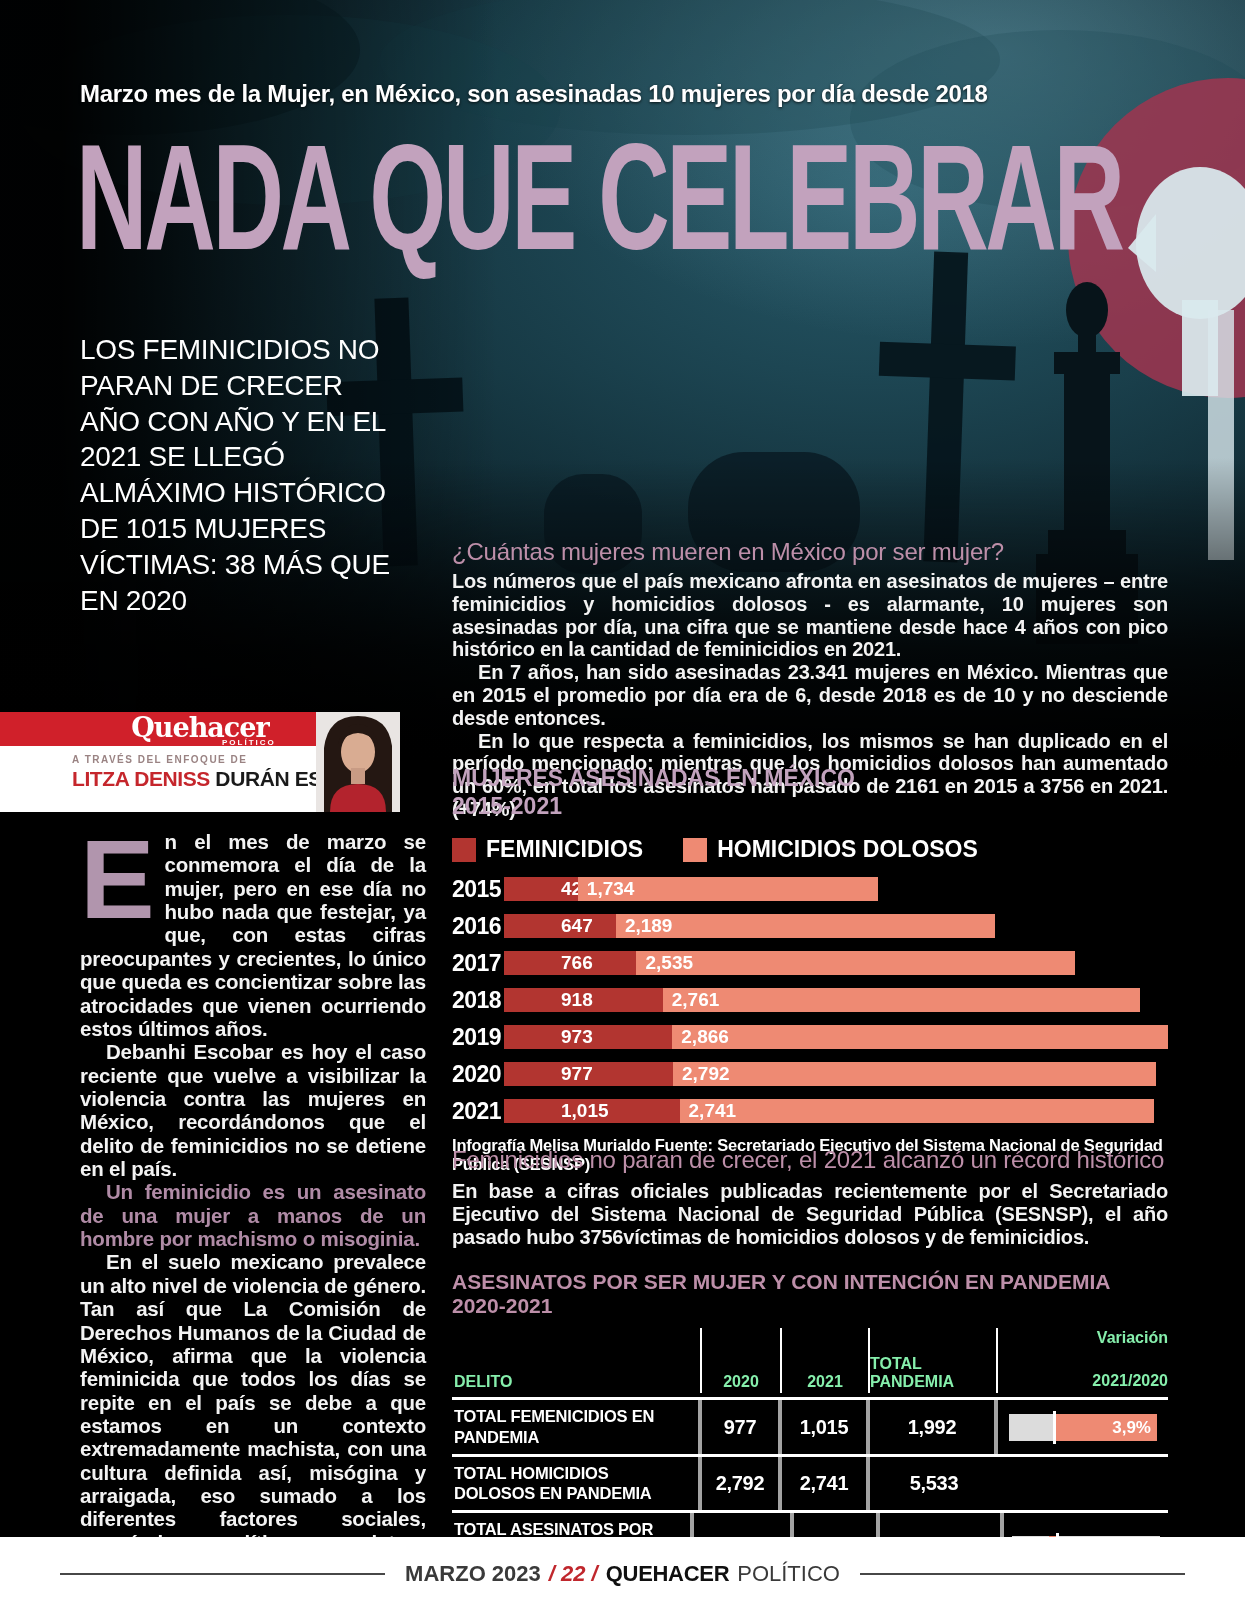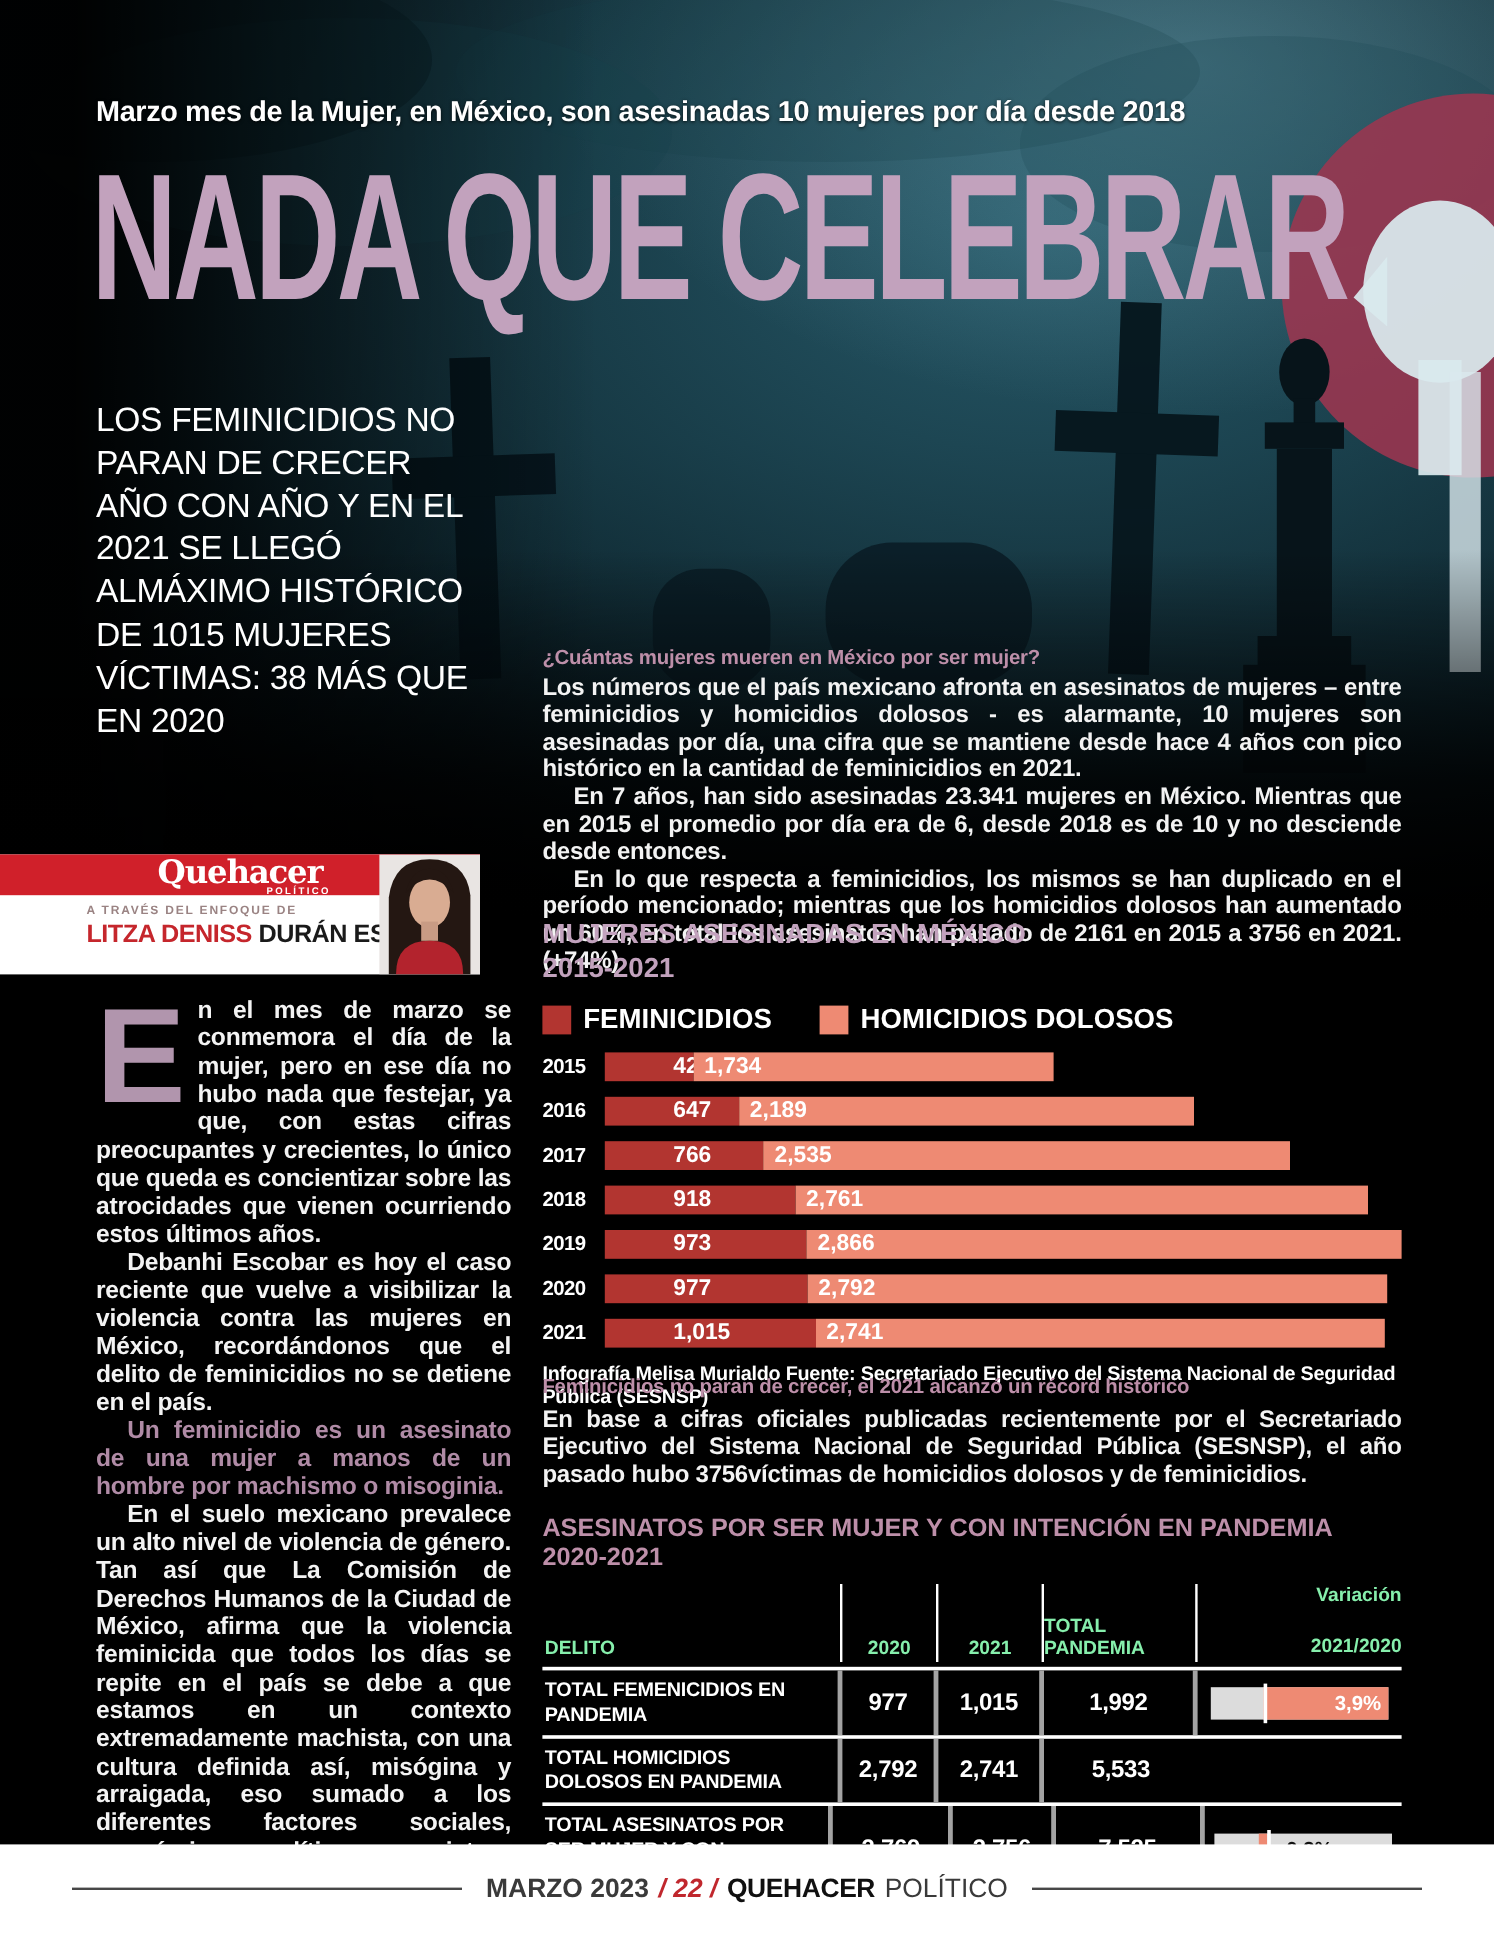--- a/index.html
+++ b/index.html
@@ -44,32 +44,32 @@
   .body-copy{position:absolute;left:80px;top:830px;width:346px;color:#f3f3f3;font-size:20.5px;
           font-weight:700;line-height:1.14;text-align:justify;letter-spacing:-.2px;}
   .body-copy p{margin:0;}
   .ind{text-indent:26px;}
   .hl{color:var(--hl);}
   .dropcap{float:left;font-size:112px;line-height:.82;font-weight:700;color:#b195ad;
           padding:4px 10px 0 0;}
   
   .rc{position:absolute;left:452px;width:716px;color:#f3f3f3;}
   .rc-intro{top:538px;}
-  .pinkhead{color:var(--pink);font-size:17px;font-weight:700;letter-spacing:-.2px;margin-bottom:4px;}
+  .pinkhead{color:var(--pink);font-size:24px;font-weight:400;letter-spacing:-.2px;margin-bottom:4px;}
   .rc p{font-size:20px;font-weight:700;line-height:1.14;text-align:justify;letter-spacing:-.2px;}
   
   .rc-chart{top:765px;}
   .chart-title{color:var(--mauve);font-size:23px;font-weight:700;line-height:1.2;}
   .legend{display:flex;align-items:center;gap:14px;margin:16px 0 14px 0;}
   .legend-item{display:flex;align-items:center;gap:10px;margin-right:26px;}
   .legend-swatch{width:24px;height:24px;}
   .sw-f{background:var(--fem);} .sw-h{background:var(--hom);}
   .legend-label{color:#fff;font-size:23px;font-weight:700;}
   .bar-row{display:flex;align-items:center;margin-bottom:13px;height:24px;}
-  .bar-year{width:52px;color:#fff;font-size:17px;font-weight:700;letter-spacing:-.5px;}
+  .bar-year{width:52px;color:#fff;font-size:23px;font-weight:700;letter-spacing:-.5px;}
   .bar-track{flex:1;display:flex;height:24px;}
   .seg{height:100%;display:flex;align-items:center;overflow:visible;white-space:nowrap;}
   .seg-f{background:var(--fem);padding-left:48px;} .seg-h{background:var(--hom);}
   .seg-label{color:#fff;font-size:19px;font-weight:700;padding-left:9px;}
   .chart-caption{color:#fff;font-size:16.5px;font-weight:700;margin-top:10px;letter-spacing:-.2px;}
   
   .rc-lower{top:1146px;}
   .rc-lower .pinkhead{margin-bottom:6px;}
   .table-title{color:var(--pink);font-size:21px;font-weight:700;margin:22px 0 10px 0;}
   .t-head{display:flex;align-items:flex-end;border-bottom:3px solid #fff;padding-bottom:4px;}

